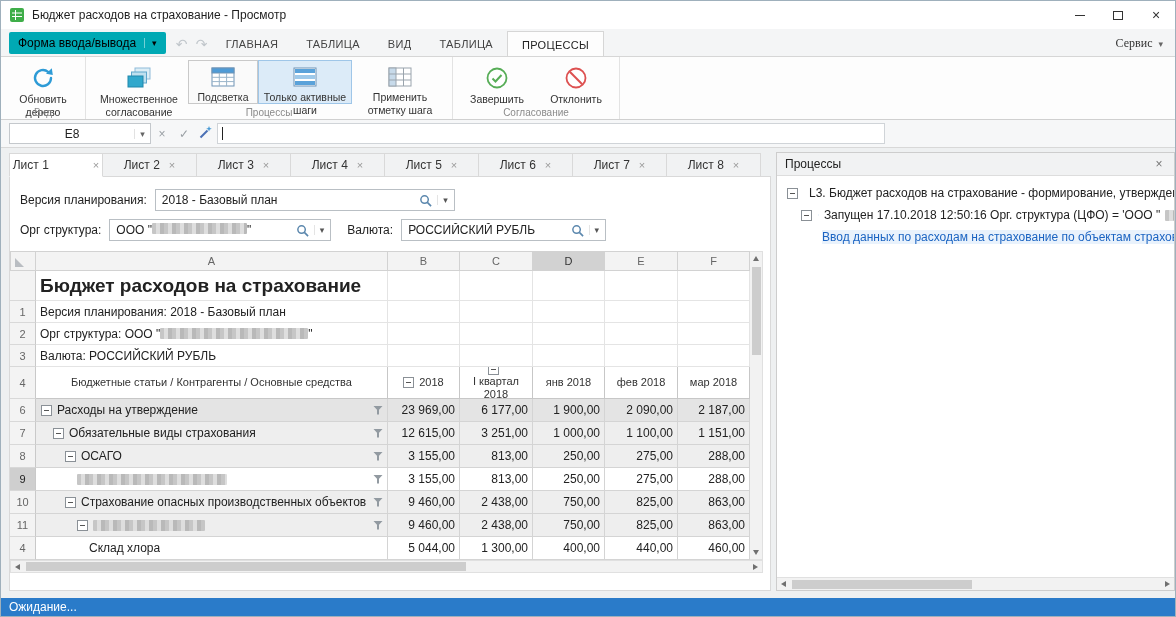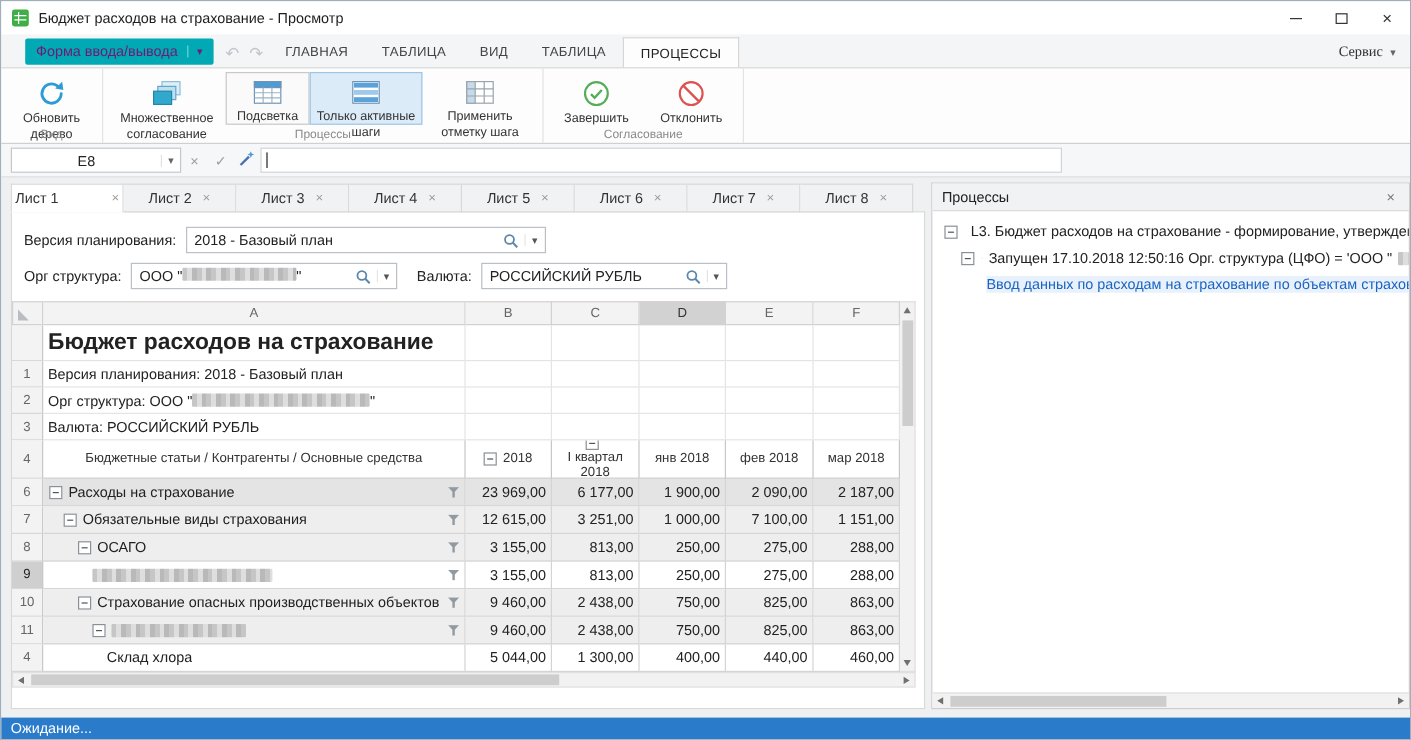--- a/index.html
+++ b/index.html
@@ -10,21 +10,21 @@
   
   .titlebar { height:28px; background:#fff; display:flex; align-items:center; padding-left:8px; flex:0 0 auto; }
   .title-text { font-size:12px; color:#1e1e1e; margin-left:7px; }
   .win-controls { margin-left:auto; display:flex; height:100%; }
   .win-btn { width:38px; display:flex; align-items:center; justify-content:center; color:#333; font-size:14px; }
   .icon-min { width:10px; height:1px; background:#333; display:inline-block; }
   .icon-max { width:10px; height:9px; border:1px solid #333; display:inline-block; }
 
   
   .tabrow { height:27px; background:#f4f5f6; display:flex; align-items:flex-end; padding:0 8px; flex:0 0 auto; }
-  .io-btn { background:#00a9b4; color:#701a75; font-size:12px; height:22px; padding:0 9px; display:flex; align-items:center; border-radius:2px; margin:0 6px 2px 12px; }
+  .io-btn { background:#00a9b4; color:#000000; font-size:12px; height:22px; padding:0 9px; display:flex; align-items:center; border-radius:2px; margin:0 6px 2px 0; }
   .io-btn .dd { font-size:9px; margin-left:8px; padding-left:7px; border-left:1px solid rgba(255,255,255,.45); }
   .histbtn { color:#c0c6cb; font-size:14px; width:20px; text-align:center; margin-bottom:4px; }
   .rtab { font-size:11px; color:#444; padding:0 14px; height:24px; display:flex; align-items:center; letter-spacing:.3px; }
   .rtab.active { background:#fdfdfd; border:1px solid #d6d6d6; border-bottom:none; color:#222; margin-bottom:-1px; height:26px; }
   .service { margin-left:auto; font-size:12px; color:#333; display:flex; gap:6px; align-items:center; margin-bottom:5px; padding-right:4px;font-family:Liberation Serif, serif; }
   .service .dd { font-size:9px; color:#666; }
 
   
   .ribbon { height:64px; background:#fdfdfd; border-top:1px solid #d6d6d6; border-bottom:1px solid #d0d0d0; display:flex; flex:0 0 auto; }
   .rgroup { display:flex; position:relative; padding:3px 4px 15px 4px; border-right:1px solid #e3e3e3; }
@@ -418,41 +418,41 @@
                 </div>
               <div class="cell wD">янв 2018</div>
               <div class="cell wE">фев 2018</div>
               <div class="cell wF">мар 2018</div>
             </div>
 
             <div class="grow drow shadeA">
               <div class="rn">6</div>
               <div class="cell wA ind0">
                   <span class="exp"></span>
-                  <span class="lbl">Расходы на страхование</span>
+                  <span class="lbl">Расходы на утверждение</span>
                   <span class="funnel"></span>
                 </div>
               <div class="cell wB num">23 969,00</div>
               <div class="cell wC num">6 177,00</div>
               <div class="cell wD num">1 900,00</div>
               <div class="cell wE num">2 090,00</div>
               <div class="cell wF num">2 187,00</div>
             </div>
 
             <div class="grow drow shadeB">
               <div class="rn">7</div>
               <div class="cell wA ind1">
                   <span class="exp"></span>
                   <span class="lbl">Обязательные виды страхования</span>
                   <span class="funnel"></span>
                 </div>
               <div class="cell wB num">12 615,00</div>
               <div class="cell wC num">3 251,00</div>
               <div class="cell wD num">1 000,00</div>
-              <div class="cell wE num">7 100,00</div>
+              <div class="cell wE num">1 100,00</div>
               <div class="cell wF num">1 151,00</div>
             </div>
 
             <div class="grow drow shadeB">
               <div class="rn">8</div>
               <div class="cell wA ind2">
                   <span class="exp"></span>
                   <span class="lbl">ОСАГО</span>
                   <span class="funnel"></span>
                 </div>

